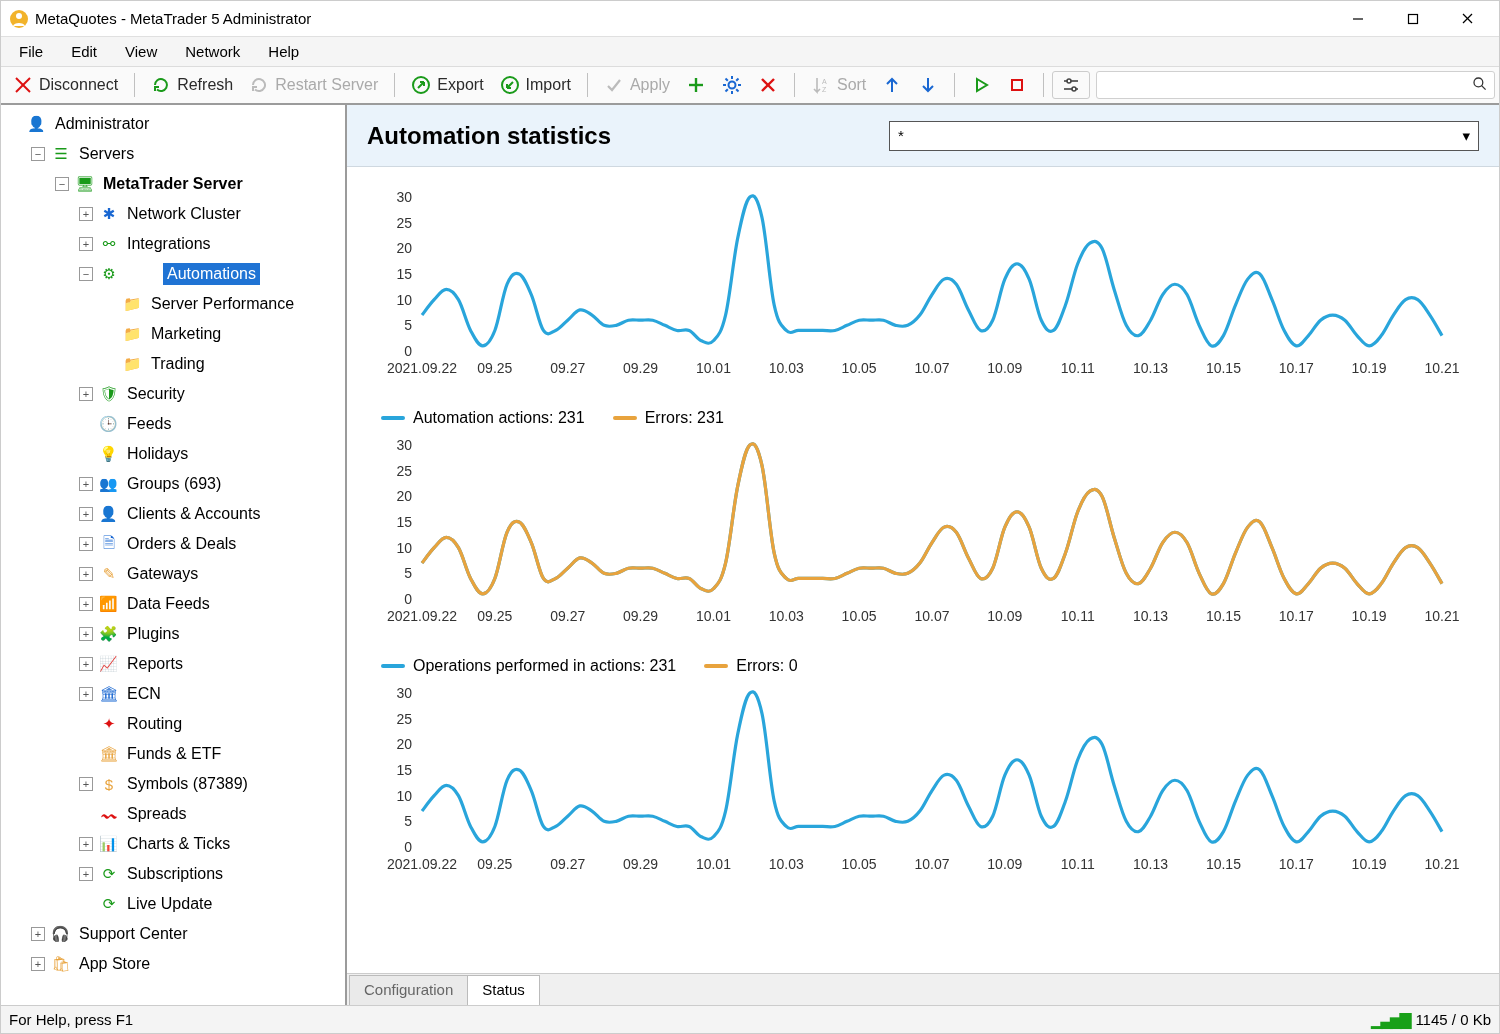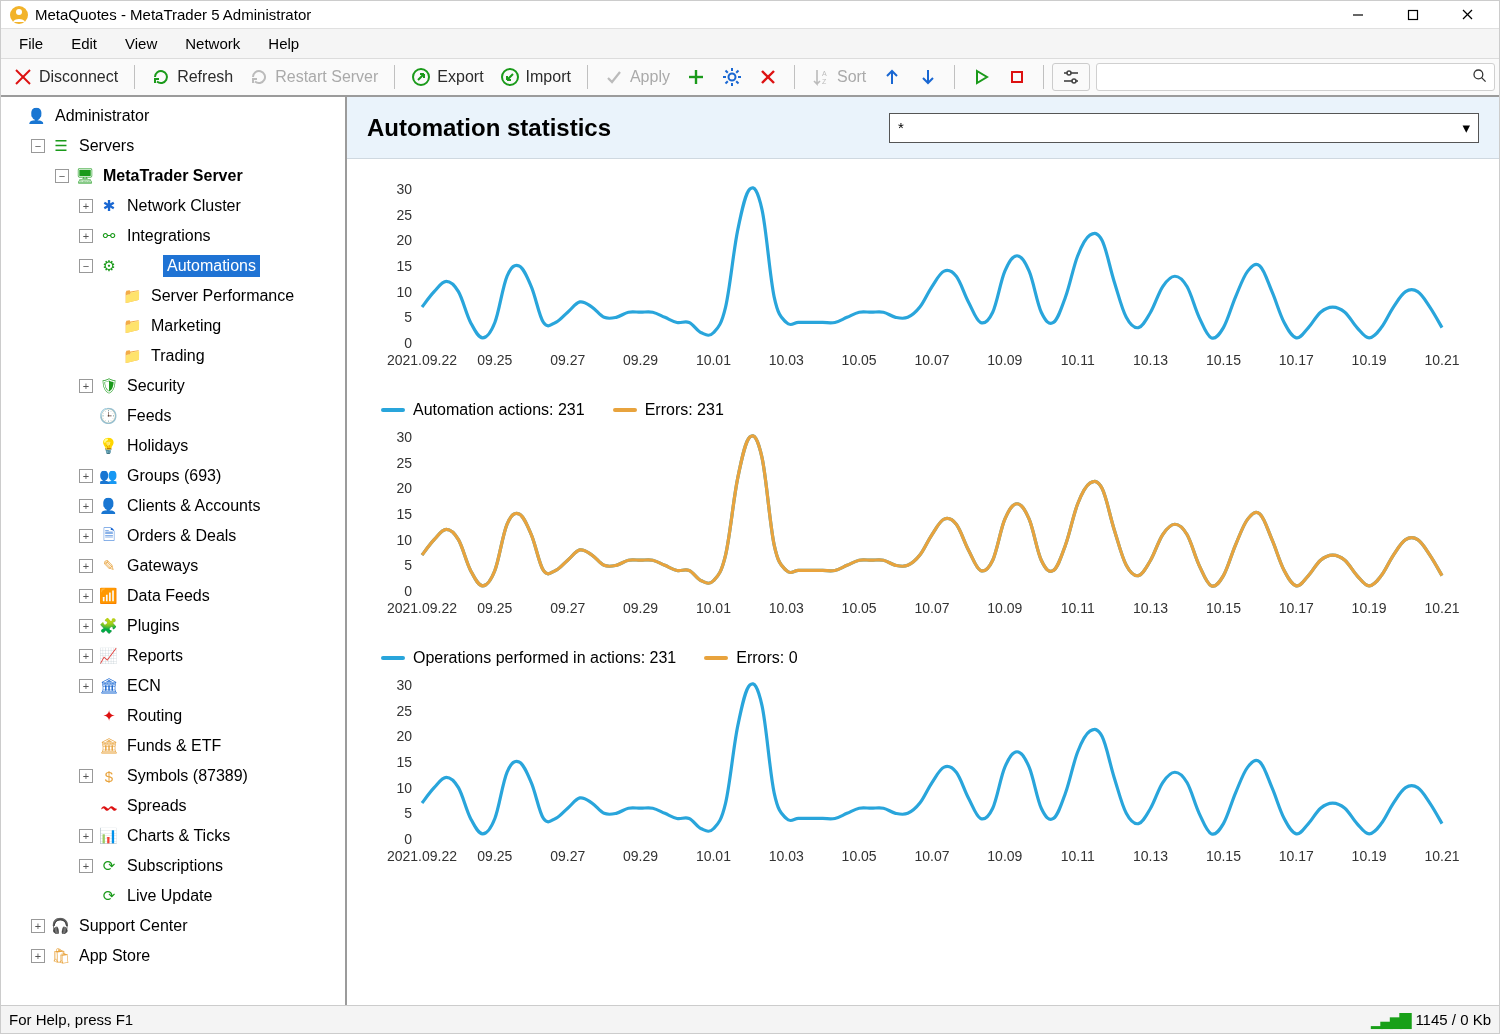--- a/index.html
+++ b/index.html
@@ -12,21 +12,21 @@
   color: #000;
   overflow: hidden;
 }
 .window {
   display: flex; flex-direction: column;
   height: 100%;
   border: 1px solid #ccc;
 }
 
 .titlebar {
-  height: 28px;
+  height: 36px;
   display: flex; align-items: center;
   background: #fff;
   border-bottom: 1px solid #e0e0e0;
   padding: 6px 4px;
 }
 .titlebar .app-icon { width: 20px; height: 20px; margin: 0 6px 0 4px; }
 .titlebar .title { font-size: 15px; }
 .titlebar .spacer { flex: 1; }
 .win-btn {
   width: 55px; height: 36px;
@@ -703,20 +703,24 @@
               <text x="856.4285714285714" y="194" text-anchor="middle" font-size="14" fill="#333">10.15</text>
               <text x="929.2857142857142" y="194" text-anchor="middle" font-size="14" fill="#333">10.17</text>
               <text x="1002.1428571428572" y="194" text-anchor="middle" font-size="14" fill="#333">10.19</text>
               <text x="1075" y="194" text-anchor="middle" font-size="14" fill="#333">10.21</text>
               <path class="series blue" d="M 55 136.06666666666666 C 57.18571428571428 133.29466666666667, 62.77142857142857 125.28666666666668, 67.14285714285714 120.66666666666667 C 71.5142857142857 116.04666666666667, 74.91428571428571 110.4, 79.28571428571428 110.4 C 83.65714285714284 110.4, 87.05714285714285 113.27466666666668, 91.42857142857142 120.66666666666667 C 95.79999999999998 128.05866666666668, 99.2 143.15066666666667, 103.57142857142857 151.46666666666667 C 107.94285714285714 159.78266666666667, 111.34285714285714 166.86666666666667, 115.71428571428571 166.86666666666667 C 120.08571428571427 166.86666666666667, 123.48571428571428 162.55466666666666, 127.85714285714285 151.46666666666667 C 132.22857142857143 140.37866666666667, 135.62857142857143 115.43066666666667, 140 105.26666666666667 C 144.37142857142857 95.10266666666666, 147.77142857142857 93.152, 152.14285714285714 95 C 156.5142857142857 96.848, 159.9142857142857 105.36933333333333, 164.28571428571428 115.53333333333333 C 168.65714285714284 125.69733333333333, 172.05714285714285 144.99866666666668, 176.42857142857142 151.46666666666667 C 180.79999999999998 157.93466666666666, 184.20000000000002 153.31466666666668, 188.57142857142858 151.46666666666667 C 192.94285714285715 149.61866666666666, 196.34285714285713 144.896, 200.7142857142857 141.2 C 205.08571428571426 137.504, 208.4857142857143 131.85733333333334, 212.85714285714286 130.93333333333334 C 217.22857142857143 130.00933333333333, 220.62857142857143 133.29466666666667, 225 136.06666666666666 C 229.37142857142857 138.83866666666665, 232.77142857142857 144.48533333333333, 237.14285714285714 146.33333333333334 C 241.5142857142857 148.18133333333336, 244.9142857142857 147.25733333333335, 249.28571428571428 146.33333333333334 C 253.65714285714284 145.40933333333334, 257.0571428571429 142.124, 261.42857142857144 141.2 C 265.8 140.27599999999998, 269.2 141.2, 273.57142857142856 141.2 C 277.9428571428571 141.2, 281.34285714285716 140.27599999999998, 285.7142857142857 141.2 C 290.0857142857143 142.124, 293.48571428571427 144.48533333333333, 297.85714285714283 146.33333333333334 C 302.2285714285714 148.18133333333336, 305.62857142857143 150.54266666666666, 310 151.46666666666667 C 314.37142857142857 152.39066666666668, 317.7714285714286 149.61866666666666, 322.14285714285717 151.46666666666667 C 326.51428571428573 153.31466666666668, 329.91428571428577 159.88533333333334, 334.28571428571433 161.73333333333335 C 338.6571428571429 163.58133333333336, 342.0571428571428 166.35333333333335, 346.4285714285714 161.73333333333335 C 350.79999999999995 157.11333333333334, 354.2 154.54666666666665, 358.57142857142856 136.06666666666666 C 362.9428571428571 117.58666666666666, 366.34285714285716 80.31866666666667, 370.7142857142857 59.06666666666668 C 375.0857142857143 37.81466666666668, 378.4857142857143 21.696, 382.8571428571429 18 C 387.22857142857146 14.303999999999998, 390.62857142857143 19.12933333333333, 395 38.53333333333333 C 399.37142857142857 57.93733333333333, 402.77142857142854 105.47200000000001, 407.1428571428571 125.80000000000001 C 411.5142857142857 146.12800000000001, 414.9142857142857 146.84666666666666, 419.2857142857143 151.46666666666667 C 423.65714285714284 156.08666666666667, 427.0571428571429 151.46666666666667, 431.42857142857144 151.46666666666667 C 435.8 151.46666666666667, 439.2 151.46666666666667, 443.57142857142856 151.46666666666667 C 447.9428571428571 151.46666666666667, 451.34285714285716 151.46666666666667, 455.7142857142857 151.46666666666667 C 460.0857142857143 151.46666666666667, 463.4857142857143 152.39066666666668, 467.8571428571429 151.46666666666667 C 472.22857142857146 150.54266666666666, 475.62857142857143 148.18133333333336, 480 146.33333333333334 C 484.37142857142857 144.48533333333333, 487.77142857142854 142.124, 492.1428571428571 141.2 C 496.5142857142857 140.27599999999998, 499.9142857142857 141.2, 504.2857142857143 141.2 C 508.65714285714284 141.2, 512.0571428571428 140.27599999999998, 516.4285714285714 141.2 C 520.8000000000001 142.124, 524.2000000000002 145.40933333333334, 528.5714285714287 146.33333333333334 C 532.9428571428572 147.25733333333335, 536.3428571428572 148.18133333333336, 540.7142857142857 146.33333333333334 C 545.0857142857142 144.48533333333333, 548.4857142857143 141.61066666666667, 552.8571428571429 136.06666666666666 C 557.2285714285715 130.52266666666665, 560.6285714285715 122.00133333333333, 565 115.53333333333333 C 569.3714285714285 109.06533333333333, 572.7714285714285 101.98133333333332, 577.1428571428571 100.13333333333333 C 581.5142857142857 98.28533333333333, 584.9142857142857 99.72266666666667, 589.2857142857143 105.26666666666667 C 593.657142857143 110.81066666666666, 597.0571428571428 122.61733333333333, 601.4285714285714 130.93333333333334 C 605.8000000000001 139.24933333333334, 609.2 149.61866666666668, 613.5714285714287 151.46666666666667 C 617.9428571428573 153.31466666666665, 621.3428571428573 150.44, 625.7142857142858 141.2 C 630.0857142857143 131.95999999999998, 633.4857142857143 110.29733333333333, 637.8571428571428 100.13333333333333 C 642.2285714285713 89.96933333333332, 645.6285714285714 84.73333333333333, 650 84.73333333333333 C 654.3714285714286 84.73333333333333, 657.7714285714286 89.96933333333332, 662.1428571428571 100.13333333333333 C 666.5142857142856 110.29733333333333, 669.9142857142856 131.95999999999998, 674.2857142857142 141.2 C 678.6571428571428 150.44, 682.0571428571428 154.23866666666666, 686.4285714285714 151.46666666666667 C 690.8000000000001 148.69466666666668, 694.1999999999999 137.812, 698.5714285714286 125.80000000000001 C 702.9428571428572 113.78800000000001, 706.3428571428572 95.82133333333334, 710.7142857142858 84.73333333333333 C 715.0857142857144 73.64533333333333, 718.4857142857144 66.97200000000001, 722.8571428571429 64.2 C 727.2285714285714 61.428000000000004, 730.6285714285714 61.01733333333334, 735 69.33333333333334 C 739.3714285714286 77.64933333333335, 742.7714285714287 96.54, 747.1428571428572 110.4 C 751.5142857142857 124.26, 754.9142857142857 138.01733333333334, 759.2857142857142 146.33333333333334 C 763.6571428571427 154.64933333333335, 767.0571428571427 157.524, 771.4285714285713 156.6 C 775.8 155.676, 779.1999999999999 148.59199999999998, 783.5714285714286 141.2 C 787.9428571428572 133.808, 791.342857142857 122.00133333333333, 795.7142857142857 115.53333333333333 C 800.0857142857143 109.06533333333333, 803.4857142857143 105.26666666666667, 807.8571428571429 105.26666666666667 C 812.2285714285715 105.26666666666667, 815.6285714285715 108.14133333333334, 820 115.53333333333333 C 824.3714285714285 122.92533333333333, 827.7714285714285 137.09333333333333, 832.1428571428571 146.33333333333334 C 836.5142857142857 155.57333333333335, 839.9142857142857 165.0186666666667, 844.2857142857143 166.86666666666667 C 848.657142857143 168.71466666666666, 852.0571428571428 163.992, 856.4285714285714 156.6 C 860.8000000000001 149.208, 864.2 135.964, 868.5714285714287 125.80000000000001 C 872.9428571428573 115.63600000000001, 876.3428571428573 105.67733333333332, 880.7142857142858 100.13333333333333 C 885.0857142857143 94.58933333333333, 888.4857142857143 91.304, 892.8571428571428 95 C 897.2285714285713 98.696, 900.6285714285714 110.50266666666667, 905 120.66666666666667 C 909.3714285714286 130.83066666666667, 912.7714285714286 143.15066666666667, 917.1428571428571 151.46666666666667 C 921.5142857142856 159.78266666666667, 924.9142857142856 165.94266666666667, 929.2857142857142 166.86666666666667 C 933.6571428571428 167.79066666666668, 937.0571428571428 161.22, 941.4285714285714 156.6 C 945.8000000000001 151.98, 949.1999999999999 144.896, 953.5714285714286 141.2 C 957.9428571428572 137.504, 961.3428571428572 136.06666666666666, 965.7142857142858 136.06666666666666 C 970.0857142857144 136.06666666666666, 973.4857142857144 137.504, 977.8571428571429 141.2 C 982.2285714285714 144.896, 985.6285714285714 151.98, 990 156.6 C 994.3714285714286 161.22, 997.7714285714287 166.86666666666667, 1002.1428571428572 166.86666666666667 C 1006.5142857142857 166.86666666666667, 1009.9142857142857 162.144, 1014.2857142857142 156.6 C 1018.6571428571427 151.05599999999998, 1022.0571428571428 142.53466666666665, 1026.4285714285713 136.06666666666666 C 1030.8 129.59866666666667, 1034.1999999999998 123.43866666666668, 1038.5714285714284 120.66666666666667 C 1042.942857142857 117.89466666666667, 1046.3428571428572 117.89466666666667, 1050.7142857142858 120.66666666666667 C 1055.0857142857144 123.43866666666668, 1058.4857142857143 129.59866666666667, 1062.857142857143 136.06666666666666 C 1067.2285714285715 142.53466666666665, 1072.8142857142857 152.904, 1075 156.6"></path>
               <rect x="55" y="18" width="1020" height="154" fill="none" stroke="#777" stroke-width="0"></rect>
             </svg>
           </div>
         </div>
 
+      <div class="bottom-tabs">
+        <div class="tab">Configuration</div>
+        <div class="tab active">Status</div>
+      </div>
     </div>
 
   </div>
 
   <div class="statusbar">
     <span>For Help, press F1</span>
     <span class="spacer"></span>
     <span class="signal">▁▃▅▇</span>
     <span>1145 / 0 Kb</span>
   </div>

